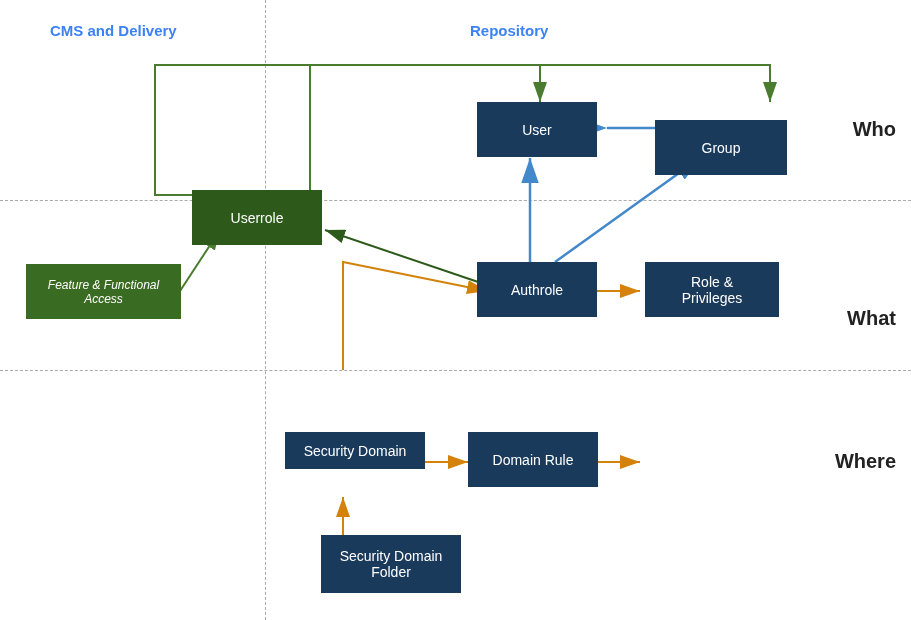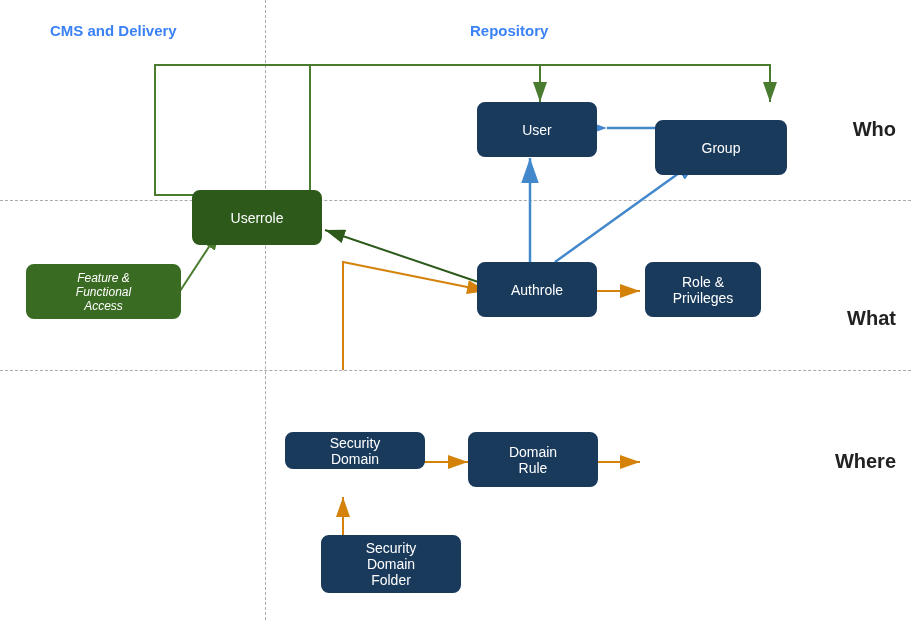--- a/index.html
+++ b/index.html
@@ -38,29 +38,29 @@
     .divider-horizontal {
       position: absolute;
       left: 0;
       right: 0;
       border-top: 1px dashed #aaa;
     }
 
     
     .box {
       position: absolute;
-      border-radius: 8px;
+      border-radius: 0;
       display: flex;
       align-items: center;
       justify-content: center;
       text-align: center;
       font-size: 14px;
       font-weight: 500;
       color: #fff;
-      padding: 8px 28px;
+      padding: 8px 12px;
     }
 
     .box-dark-blue {
       background: #1a3a5c;
       border: 2px solid #1a3a5c;
     }
 
     .box-dark-green {
       background: #2d5a1b;
       border: 2px solid #2d5a1b;
@@ -158,21 +158,21 @@
   <div class="box box-dark-blue" style="left: 477px; top: 102px; width: 120px; height: 55px;">User</div>
 
   <div class="box box-dark-blue" style="left: 655px; top: 102px; width: 132px; height: 55px; margin-top: 18px;">Group</div>
 
   <div class="box box-dark-green" style="left: 192px; top: 190px; width: 130px; height: 55px;">Userrole</div>
 
   <div class="box box-medium-green" style="left: 26px; top: 264px; width: 155px; height: 55px; font-size: 12px;">Feature &amp; Functional Access</div>
 
   <div class="box box-dark-blue" style="left: 477px; top: 262px; width: 120px; height: 55px;">Authrole</div>
 
-  <div class="box box-dark-blue" style="left: 645px; top: 262px; width: 116px; height: 55px;">Role &amp; Privileges</div>
+  <div class="box box-dark-blue" style="left: 645px; top: 262px; width: 134px; height: 55px;">Role &amp; Privileges</div>
 
   <div class="box box-dark-blue" style="left: 285px; top: 432px; width: 140px; height: 37px;">Security Domain</div>
 
   <div class="box box-dark-blue" style="left: 468px; top: 432px; width: 130px; height: 55px;">Domain Rule</div>
 
 
   <div class="box box-dark-blue" style="left: 285px; top: 535px; width: 140px; height: 58px; margin-left: 36px;">Security Domain Folder</div>
 
 </div>
 

